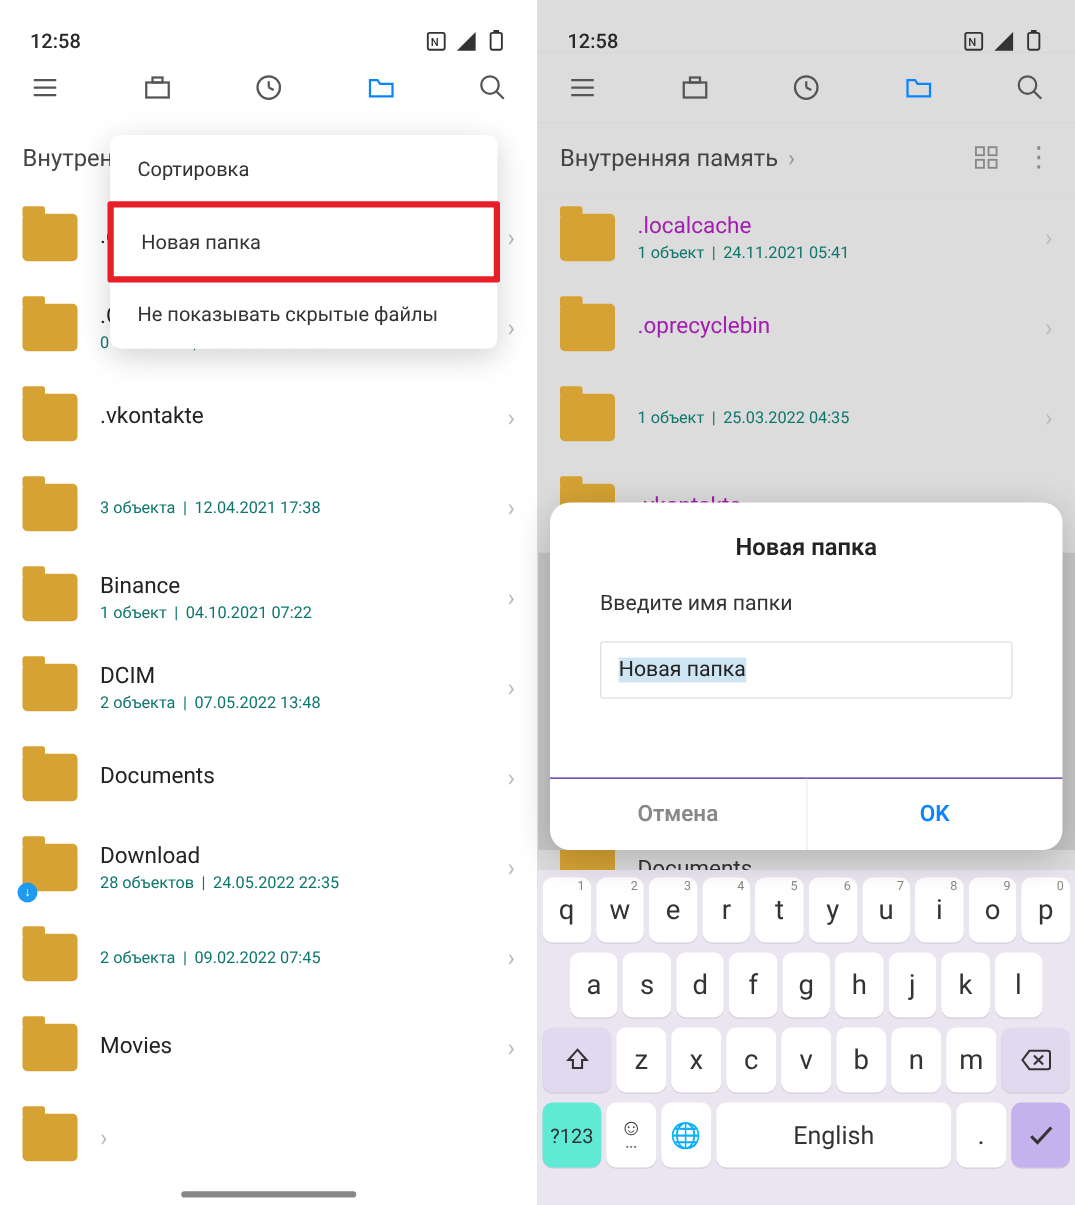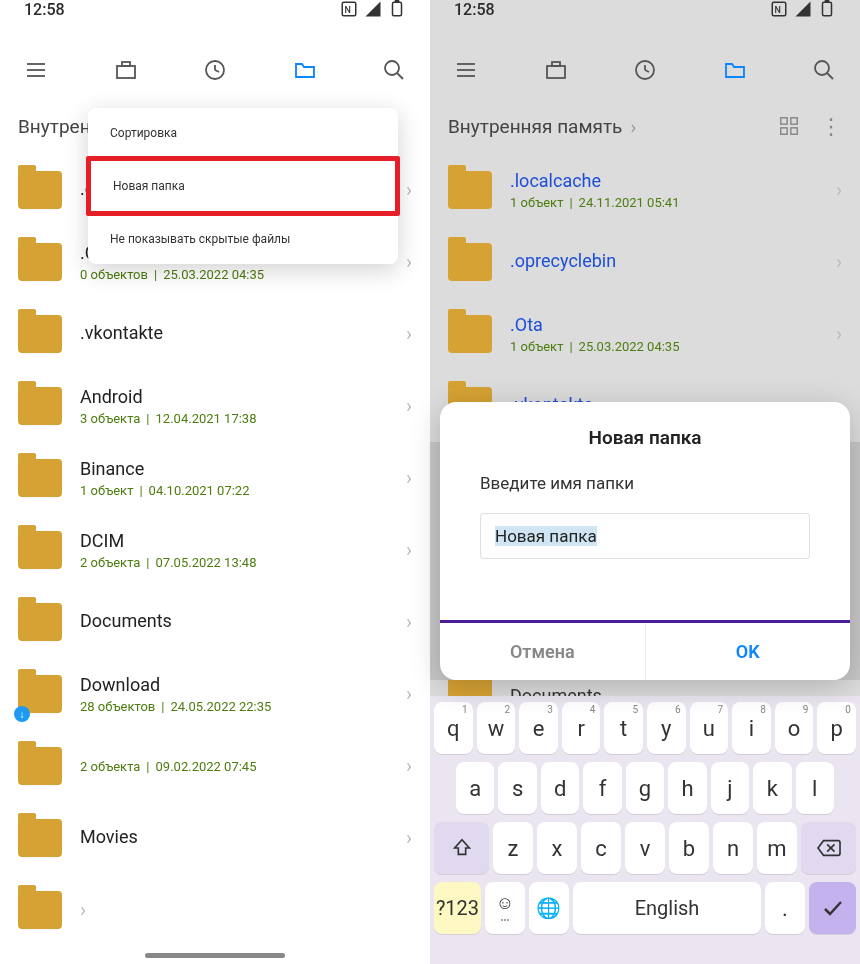--- a/index.html
+++ b/index.html
@@ -18,21 +18,21 @@
     position: relative;
     background: #fff;
     flex-shrink: 0;
   }
   .panel.right { background: #c7c7c7; }
 
   
   .statusbar {
     height: 42px;
     display: flex;
-    align-items: flex-start;
+    align-items: flex-end;
     padding: 0 24px;
     font-size: 16px;
     font-weight: 500;
     color: #2a2a2a;
   }
   .statusbar .spacer { flex: 1; }
   .status-icons { display: flex; gap: 6px; align-items: center; }
   .status-icons svg, .status-icons .glyph { width: 18px; height: 18px; }
 
   
@@ -85,21 +85,21 @@
   .row .folder-icon::before {
     content: "";
     position: absolute;
     top: -6px; left: 0;
     width: 18px; height: 8px;
     background: #d6a233;
     border-radius: 2px 2px 0 0;
   }
   .row .folder-col { flex: 1; min-width: 0; }
   .row .fname { font-size: 18px; color: #222; margin-bottom: 4px; white-space: nowrap; overflow: hidden; text-overflow: ellipsis;}
-  .row .fmeta { font-size: 13px; color: #4d7c0f; }
+  .row .fmeta { font-size: 13px; color: #0f766e; }
   .row .fmeta .sep { margin: 0 6px; }
   .row .chev {
     color: #bbb; font-size: 20px;
   }
   .row .dl-badge {
     position: absolute;
     left: 14px; bottom: 8px;
     width: 16px; height: 16px;
     background: #1e9bf0;
     border-radius: 50%;
@@ -114,42 +114,42 @@
     left: 88px;
     top: 108px;
     width: 310px;
     background: #fff;
     border-radius: 8px;
     box-shadow: 0 6px 24px rgba(0,0,0,0.18);
     z-index: 10;
   }
   .menu .mitem {
     padding: 18px 22px;
-    font-size: 12px;
+    font-size: 16px;
     color: #333;
   }
   .menu .highlight {
     border: 5px solid #e61e28;
     border-radius: 2px;
     margin: -2px;
   }
 
   
   .navpill {
     position: absolute;
     bottom: 6px;
     left: 50%;
     transform: translateX(-50%);
     width: 140px; height: 5px;
     background: #888;
     border-radius: 3px;
   }
 
   
-  .dimlist .row .fname { color: #1d4ed8; }
+  .dimlist .row .fname { color: #a21caf; }
   .dimlist .row { background: #dcdcdc; }
   .panel.right .statusbar,
   .panel.right .toolbar,
   .panel.right .crumbrow { background: #dcdcdc; }
   .panel.right .list.dimlist { background: #dcdcdc; }
 
   
   .dialog {
     position: absolute;
     left: 10px; right: 10px;
@@ -180,21 +180,21 @@
     border-radius: 3px;
     padding: 12px 14px;
     font-size: 17px;
   }
   .dialog .dinput .selected {
     background: #cfe5f3;
   }
   .dialog .dbtns {
     margin-top: auto;
     display: flex;
-    border-top: 3px solid #4c1d95;
+    border-top: 1px solid #4c1d95;
   }
   .dialog .dbtn {
     flex: 1;
     text-align: center;
     padding: 18px 0;
     font-size: 18px;
     font-weight: 600;
   }
   .dialog .dbtn.cancel { color: #888; border-right: 1px solid #eee; }
   .dialog .dbtn.ok { color: #0a84ff; }
@@ -249,21 +249,21 @@
     top: 2px; right: 5px;
     font-size: 10px;
     color: #888;
   }
   .krow.row2 { padding: 0 22px; }
   .krow.row3 { }
   .key.wide { max-width: 58px; background: #e0d9ef; }
   .key.shift svg { width: 22px; height: 22px; }
   .key.backspace svg { width: 26px; height: 22px; }
   .krow.row4 { }
-  .key.sym { max-width: 54px; background: #fef9c3; font-size: 20px; }
+  .key.sym { max-width: 54px; background: #5eead4; font-size: 16px; }
   .key.emoji { max-width: 40px; font-size: 18px; display:flex; flex-direction:column; gap:1px;}
   .key.emoji .sub { font-size: 9px; color:#888; }
   .key.globe { max-width: 40px; font-size: 20px; }
   .key.space { max-width: 200px; flex: 4; font-size: 20px; }
   .key.dot { max-width: 40px; font-size: 22px; }
   .key.enter { max-width: 54px; background: #c4b2ee; }
   .key.enter svg { width: 24px; height: 24px; }
 
 </style>
 </head>
@@ -346,21 +346,20 @@
       <div class="row">
         <div class="folder-icon"></div>
         <div class="folder-col">
           <div class="fname">.vkontakte</div>
         </div>
         <div class="chev">›</div>
       </div>
       <div class="row">
         <div class="folder-icon"></div>
         <div class="folder-col">
-          <div class="fname">Android</div>
           <div class="fmeta">3 объекта<span class="sep">|</span>12.04.2021 17:38</div>
         </div>
         <div class="chev">›</div>
       </div>
       <div class="row">
         <div class="folder-icon"></div>
         <div class="folder-col">
           <div class="fname">Binance</div>
           <div class="fmeta">1 объект<span class="sep">|</span>04.10.2021 07:22</div>
         </div>
@@ -498,21 +497,20 @@
       <div class="row">
         <div class="folder-icon"></div>
         <div class="folder-col">
           <div class="fname">.oprecyclebin</div>
         </div>
         <div class="chev">›</div>
       </div>
       <div class="row">
         <div class="folder-icon"></div>
         <div class="folder-col">
-          <div class="fname">.Ota</div>
           <div class="fmeta">1 объект<span class="sep">|</span>25.03.2022 04:35</div>
         </div>
         <div class="chev">›</div>
       </div>
       <div class="row">
         <div class="folder-icon"></div>
         <div class="folder-col">
           <div class="fname">.vkontakte</div>
         </div>
         <div class="chev">›</div>

